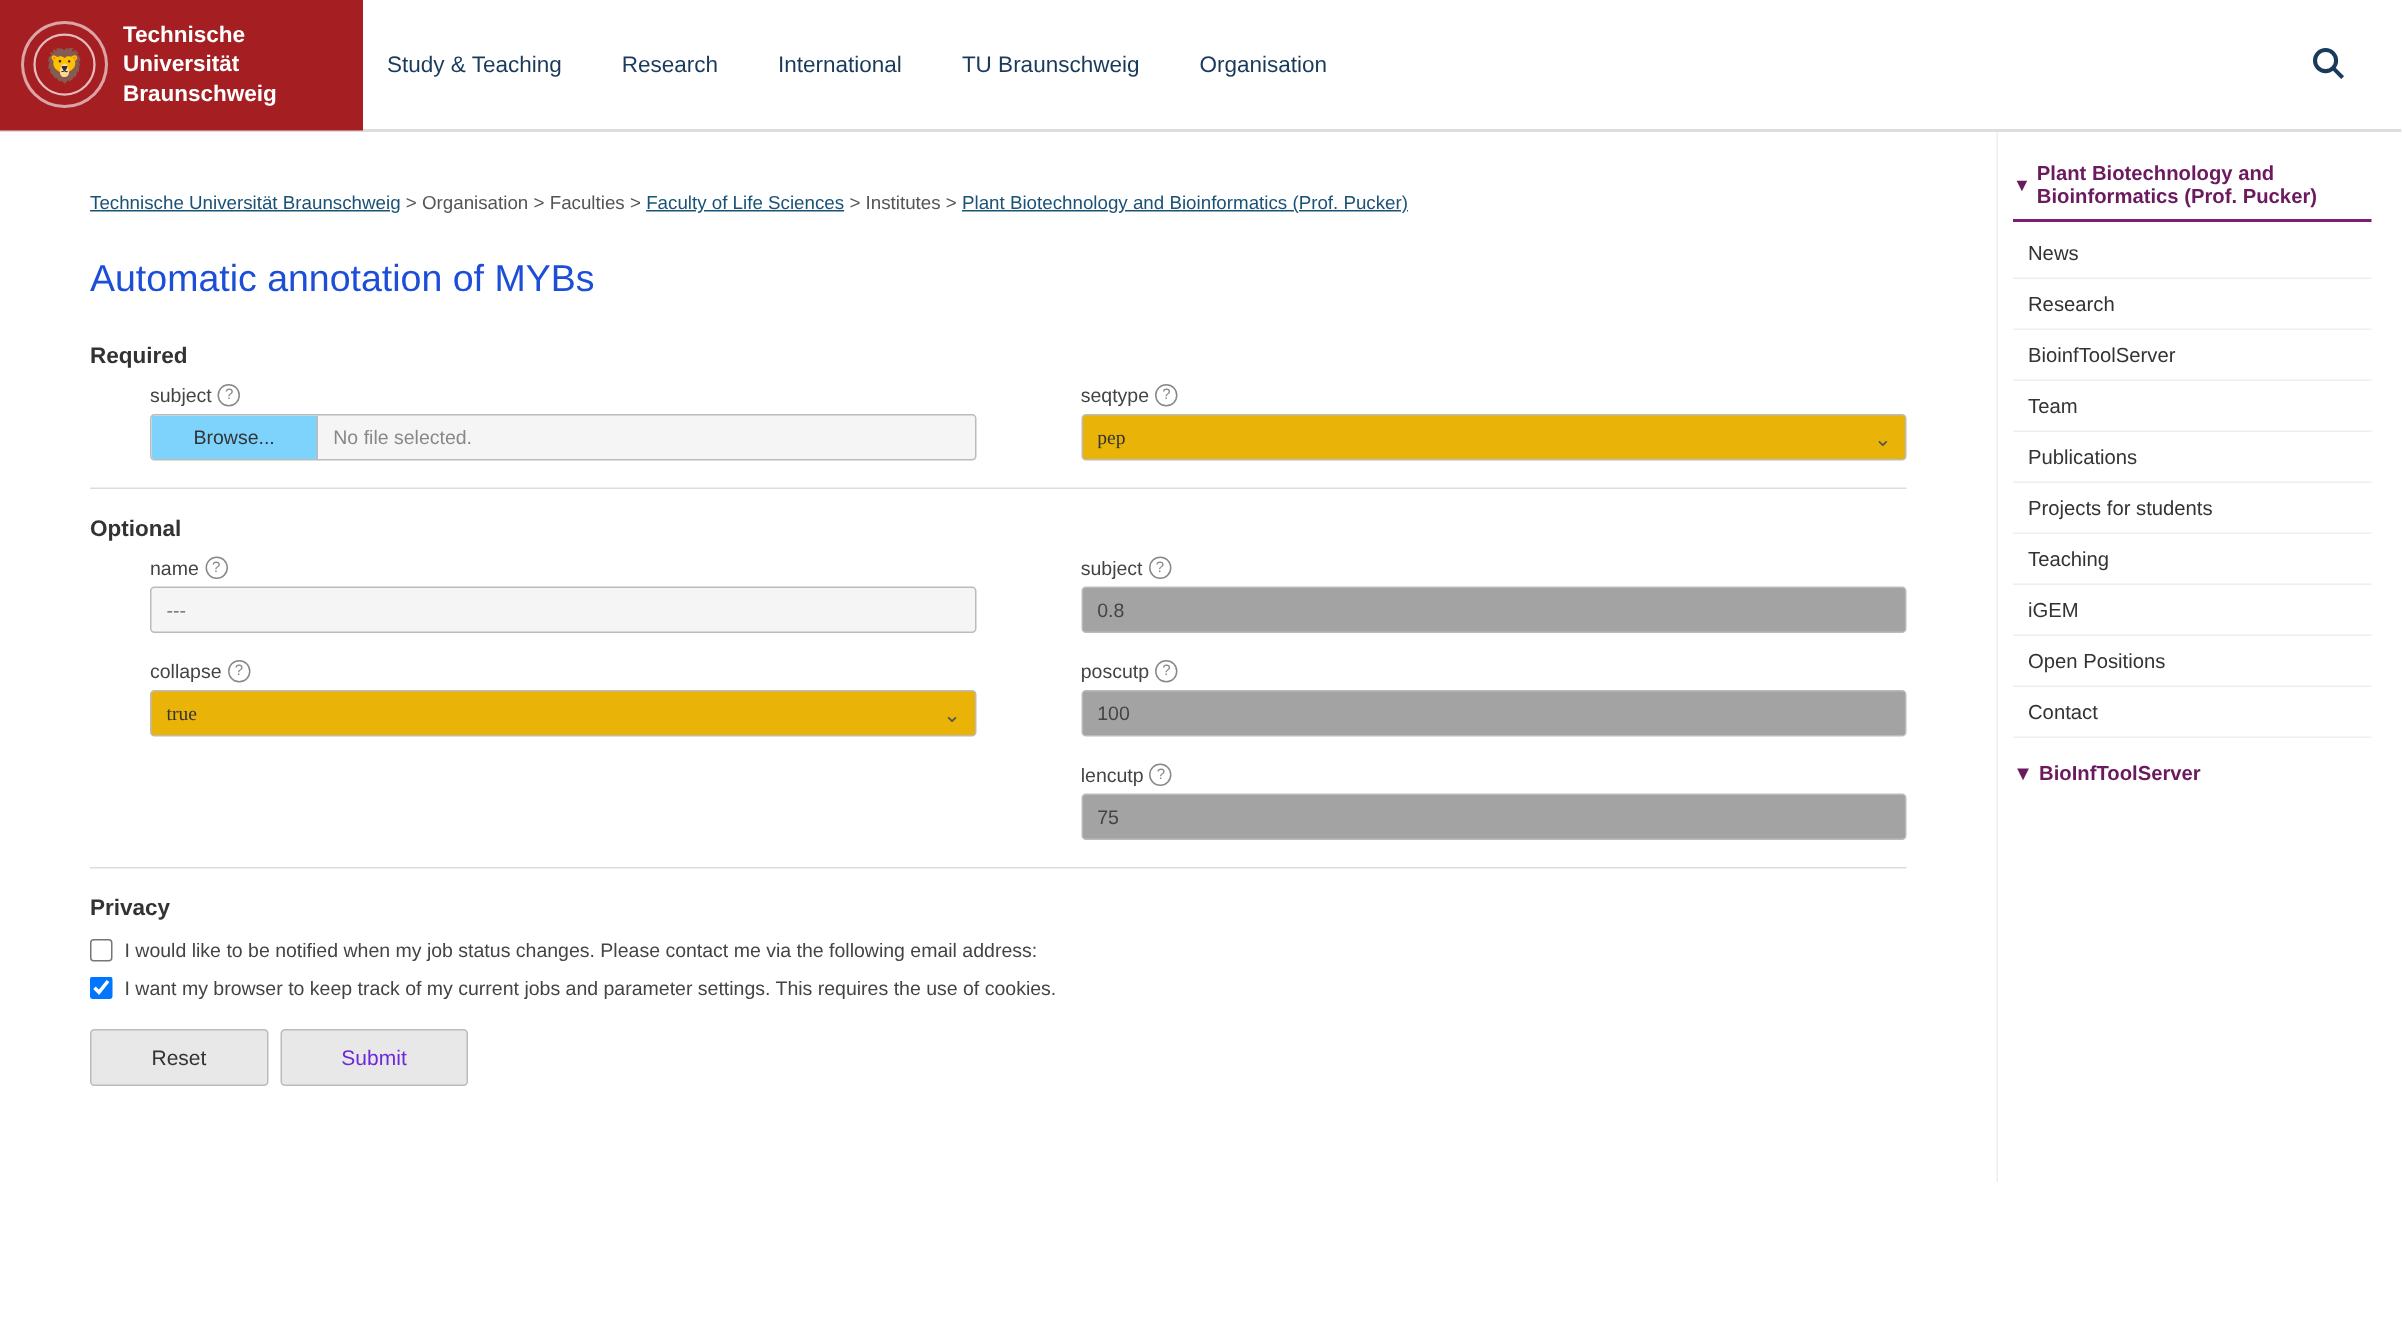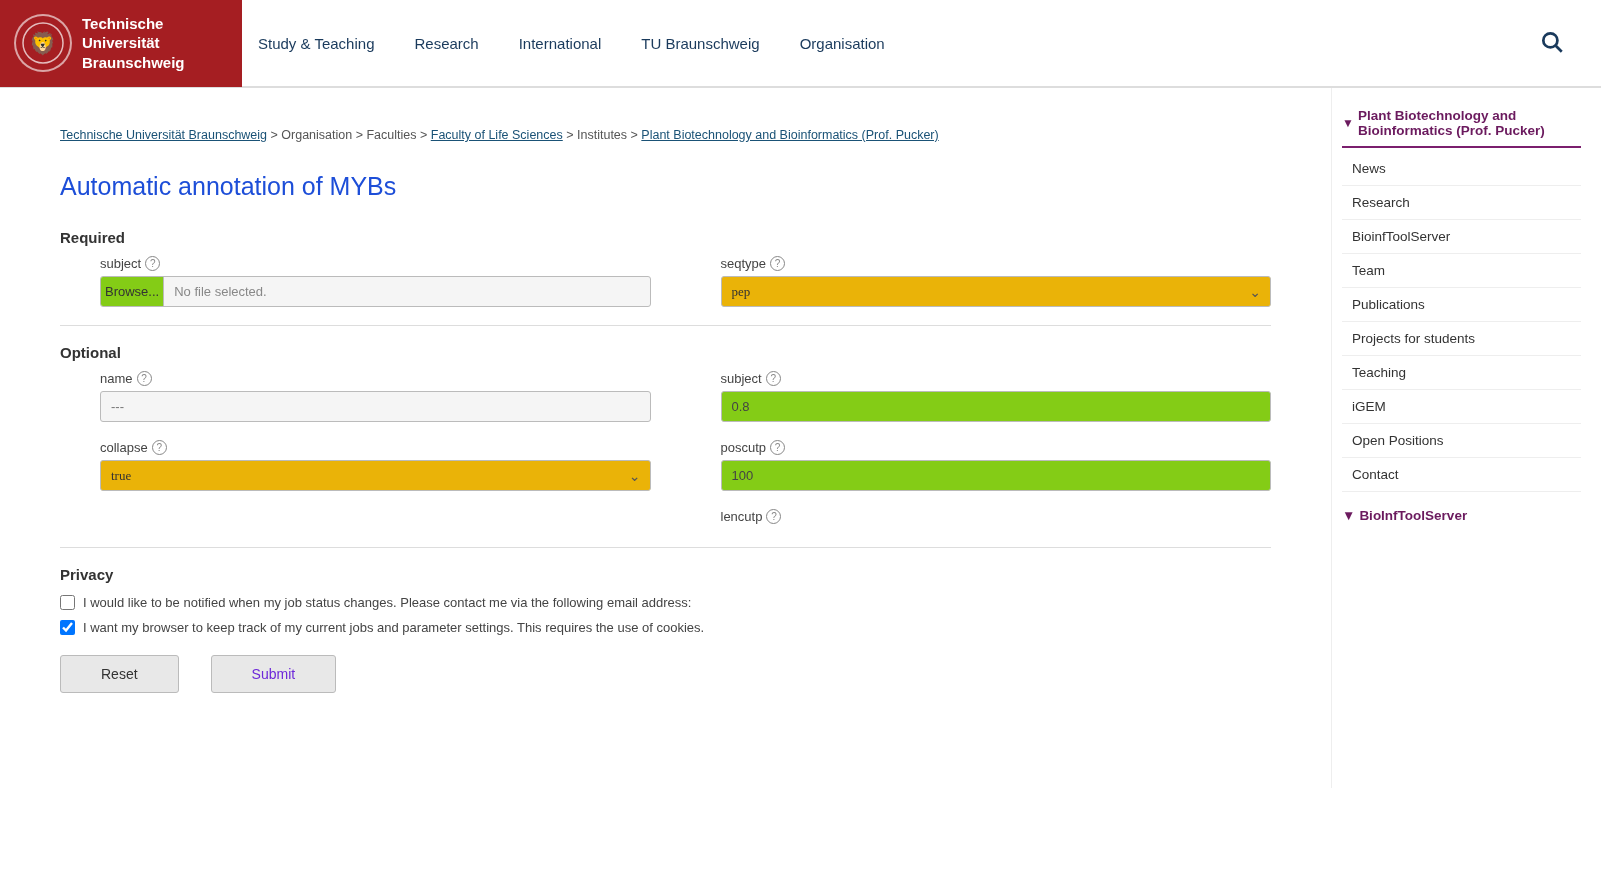--- a/index.html
+++ b/index.html
@@ -165,22 +165,22 @@
     }
     .file-input-wrap {
       display: flex;
       align-items: center;
       border: 1px solid #bbb;
       border-radius: 3px;
       background: #f5f5f5;
       overflow: hidden;
     }
     .browse-btn {
-      padding: 7px 4px;
-      background: #84cc16;
+      padding: 7px 28px;
+      background: #7dd3fc;
       border: none;
       border-right: 1px solid #bbb;
       cursor: pointer;
       font-size: 13px;
       color: #333;
     }
     .file-name {
       padding: 7px 10px;
       font-size: 13px;
       color: #888;
@@ -212,21 +212,21 @@
     }
     .number-wrap {
       position: relative;
     }
     .number-wrap input[type="number"] {
       width: 100%;
       padding: 7px 10px;
       border: 1px solid #bbb;
       border-radius: 3px;
       font-size: 13px;
-      background: #84cc16;
+      background: #a3a3a3;
       color: #444;
       outline: none;
     }
 
     .divider {
       border: none;
       border-top: 1px solid #ddd;
       margin: 18px 0;
     }
 
@@ -252,21 +252,21 @@
       margin-top: 2px;
       width: 15px;
       height: 15px;
       flex-shrink: 0;
       cursor: pointer;
     }
 
     
     .form-buttons {
       display: flex;
-      gap: 32px;
+      gap: 8px;
       margin-top: 20px;
     }
     .btn-reset {
       padding: 10px 40px;
       background: #e8e8e8;
       border: 1px solid #bbb;
       border-radius: 3px;
       font-size: 14px;
       cursor: pointer;
       color: #333;
@@ -451,20 +451,23 @@
         </div>
       </div>
 
       <div class="form-row">
         <div class="form-col"></div>
         <div class="form-col">
           <div class="field-label">
             <span>lencutp</span>
             <span class="help-icon">?</span>
           </div>
+          <div class="number-wrap">
+            <input type="number" value="75" style="">
+          </div>
         </div>
       </div>
 
       <hr class="divider">
 
       <div class="privacy-section">
         <div class="privacy-label">Privacy</div>
         <div class="checkbox-row">
           <input type="checkbox" id="notify-cb" style="">
           <label for="notify-cb">I would like to be notified when my job status changes. Please contact me via the following email address:</label>

